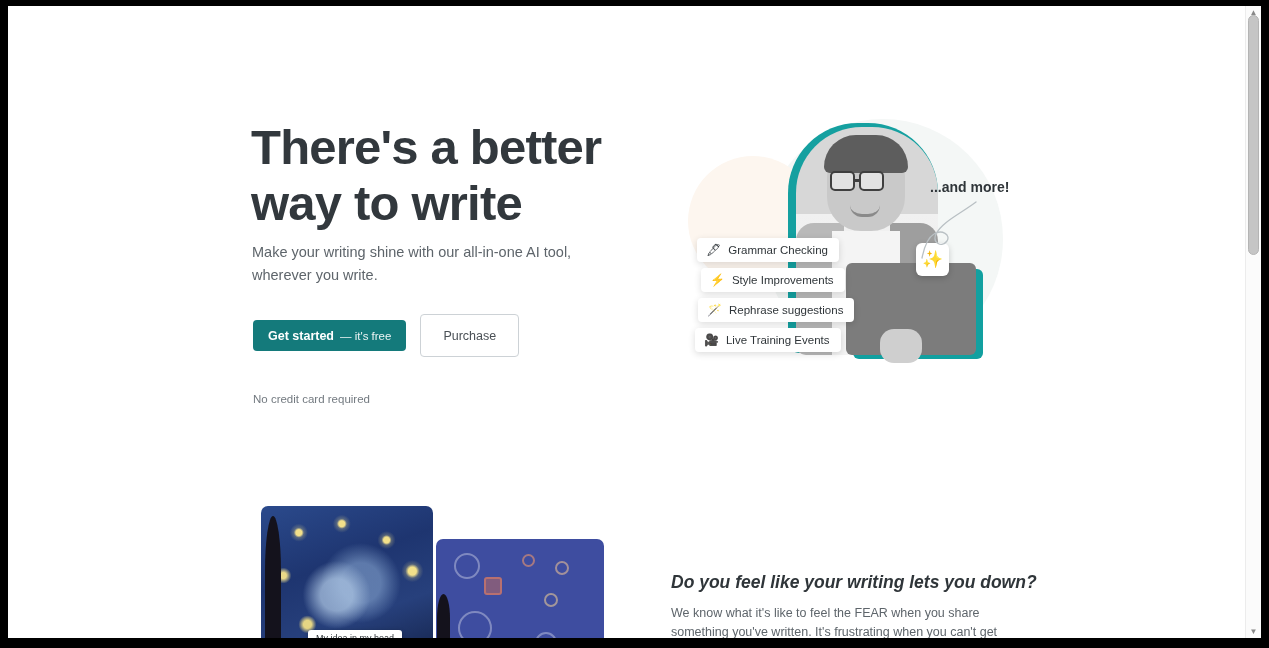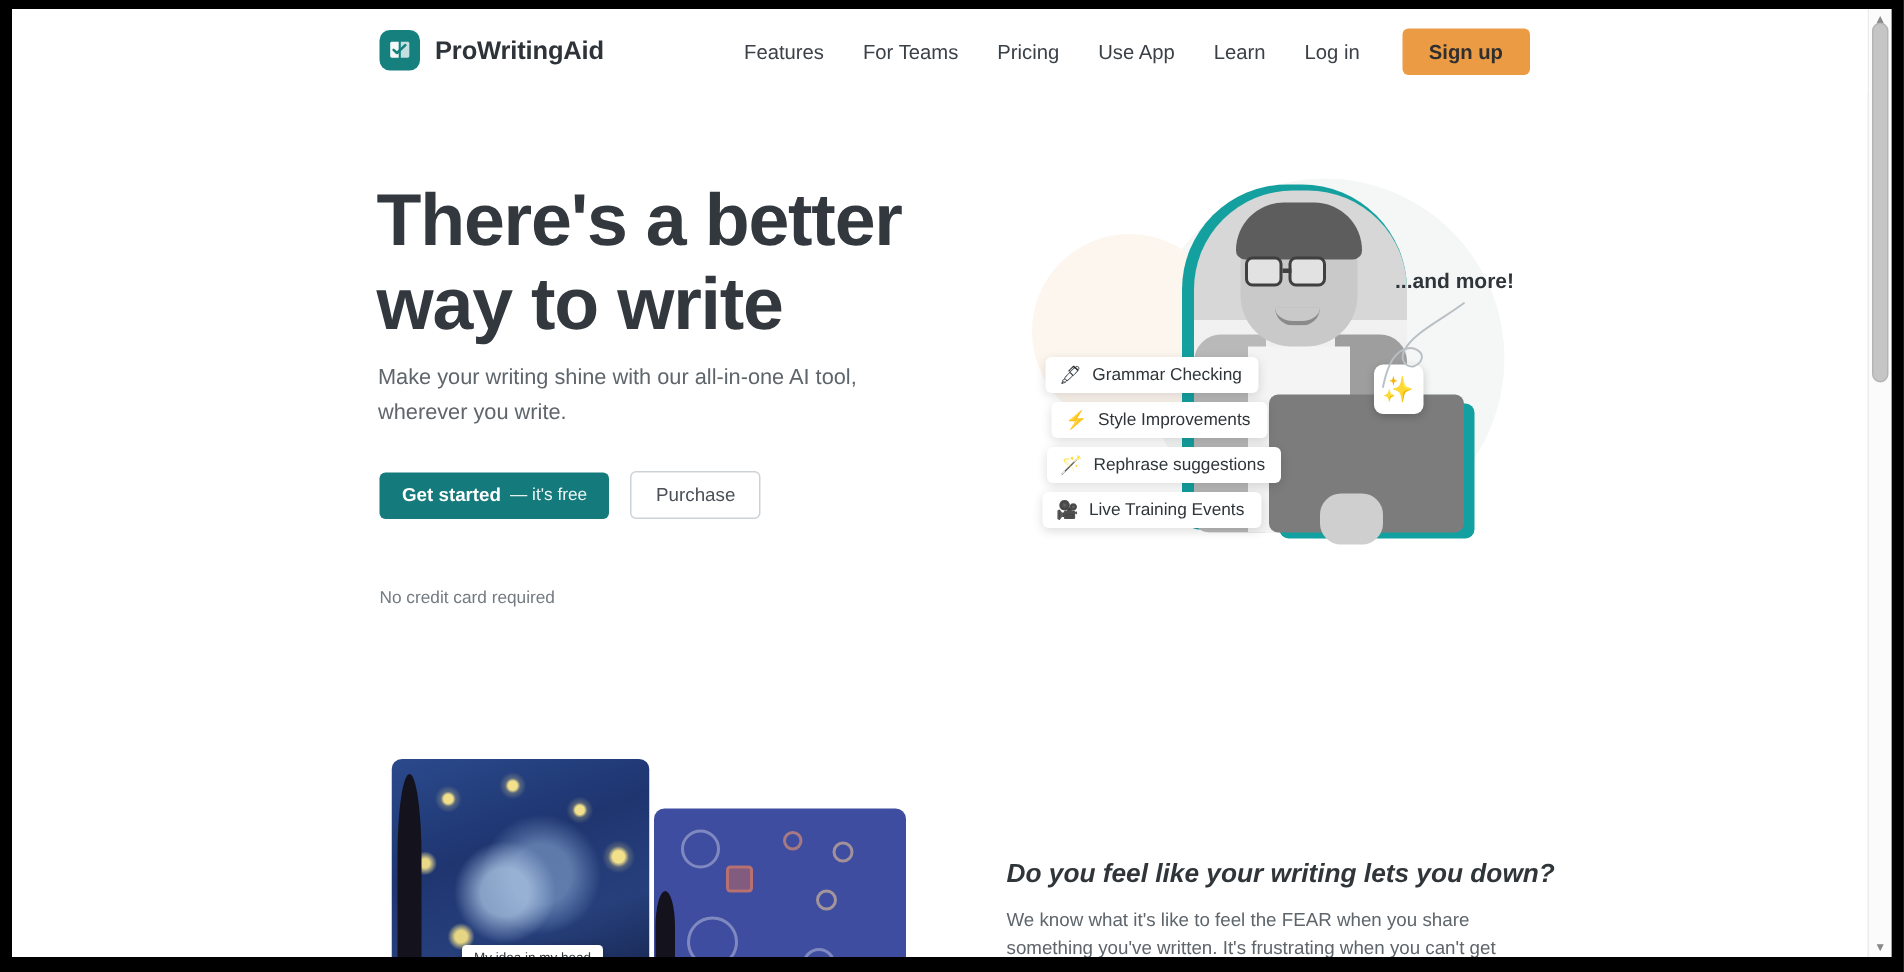--- a/index.html
+++ b/index.html
@@ -116,21 +116,21 @@
     height: 31px; padding: 4px 15px;
     font-size: 12.5px; cursor: pointer;
     display: flex; align-items: center; gap: 6px;
     font-family: "Liberation Sans", sans-serif;
   }
   #get-started-label { font-weight: bold; }
   #get-started-note { font-weight: normal; opacity: .92; font-size: 11.5px; }
   #purchase-button {
     background: #ffffff; color: #4a5056;
     border: 1px solid #cdd2d6; border-radius: 4px;
-    height: 32px; padding: 0 16px;
+    height: 43px; padding: 0 22px;
     font-size: 12.5px; cursor: pointer;
     font-family: "Liberation Sans", sans-serif;
   }
   #no-credit-card {
     position: absolute; left: 245px; top: 387px;
     font-size: 11.5px; color: #737a80;
   }
 
   
   #hero-art {
@@ -318,42 +318,20 @@
     font-size: 12.5px; line-height: 19px; color: #5e656b;
   }
 </style>
 </head>
 <body>
 
 <div id="frame">
   <div id="viewport">
     <div id="page">
 
-      <div id="header">
-        <div id="logo-wrap">
-          <div id="logo-mark">
-            <svg width="17" height="17" viewBox="0 0 24 24" aria-hidden="true">
-              <path d="M3 5.5 C3 4.6 3.7 4 4.6 4 L11 4 L11 19 L4.6 19 C3.7 19 3 18.4 3 17.5 Z" fill="#ffffff" opacity="0.95"></path>
-              <path d="M13 4 L19.4 4 C20.3 4 21 4.6 21 5.5 L21 17.5 C21 18.4 20.3 19 19.4 19 L13 19 Z" fill="#ffffff" opacity="0.75"></path>
-              <path d="M6.2 11.6 L9.4 14.6 L17.2 7.2" fill="none" stroke="#16807F" stroke-width="2.4" stroke-linecap="round" stroke-linejoin="round"></path>
-            </svg>
-          </div>
-          <span id="logo-text">ProWritingAid</span>
-        </div>
-
-        <div id="nav">
-          <a class="nav-link" href="#">Features</a>
-          <a class="nav-link" href="#">For Teams</a>
-          <a class="nav-link" href="#">Pricing</a>
-          <a class="nav-link" href="#">Use App</a>
-          <a class="nav-link" href="#">Learn</a>
-          <a class="nav-link" href="#">Log in</a>
-          <button id="signup-button">Sign up</button>
-        </div>
-      </div>
 
       <h1 id="hero-headline">There's a better way to write</h1>
       <p id="hero-sub">Make your writing shine with our all-in-one AI tool, wherever you write.</p>
 
       <div id="hero-ctas">
         <button id="get-started-button">
           <span id="get-started-label">Get started</span>
           <span id="get-started-note">— it's free</span>
         </button>
         <button id="purchase-button">Purchase</button>

